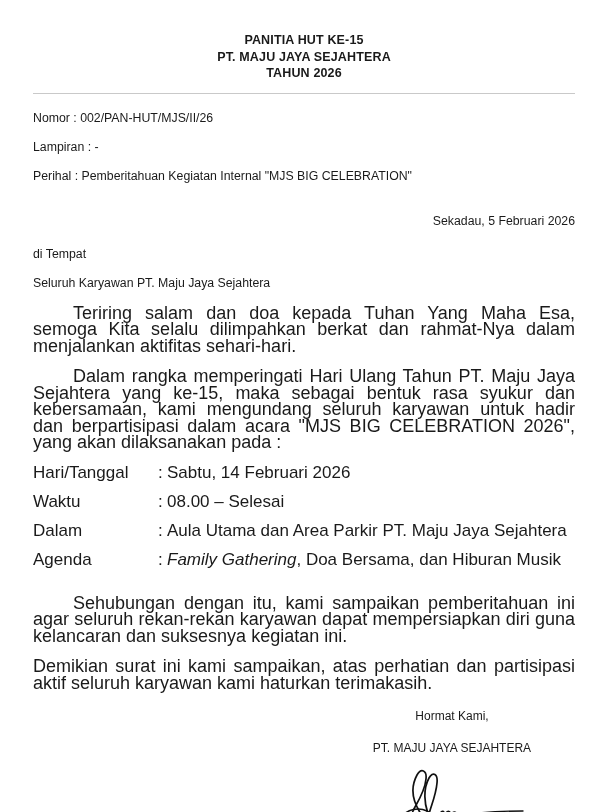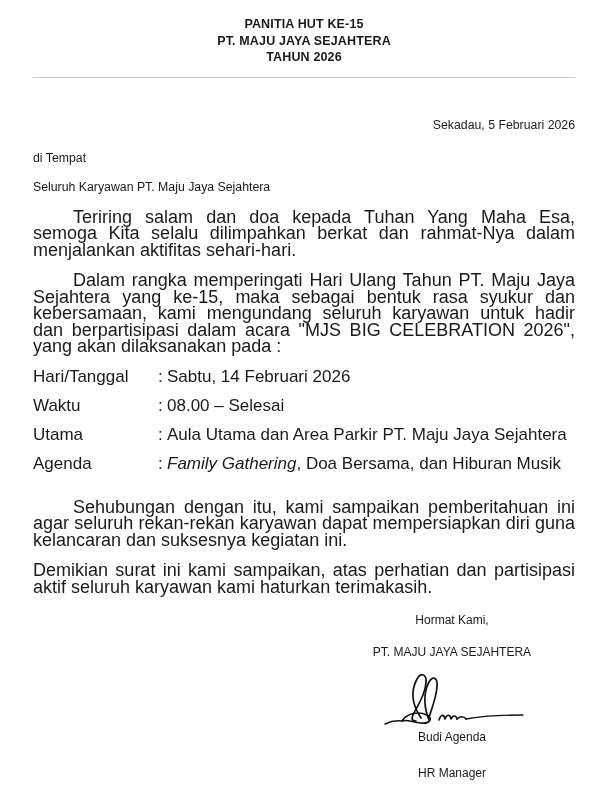--- a/index.html
+++ b/index.html
@@ -13,21 +13,21 @@
     font-family: "Liberation Sans", sans-serif;
     color: #1a1a1a;
     -webkit-font-smoothing: antialiased;
   }
 
   .page {
     position: relative;
     width: 608px;
     height: 812px;
     box-sizing: border-box;
-    padding: 0 33px;
+    padding: 16px 33px;
     overflow: hidden;
   }
 
   
   .letterhead {
     padding-top: 16px;
     text-align: center;
   }
   .letterhead .lh-line {
     font-weight: bold;
@@ -47,21 +47,21 @@
     margin-top: 17px;
   }
   .ref-line {
     font-size: 12.3px;
     line-height: 15px;
     margin-bottom: 14px;
   }
 
   
   .dateline {
-    margin-top: 40px;
+    margin-top: 30px;
     text-align: right;
     font-size: 12.3px;
     line-height: 15px;
   }
 
   
   .recipient {
     margin-top: 18px;
   }
   .recipient .r-line {
@@ -143,20 +143,25 @@
 <div class="page">
 
   <div class="letterhead">
     <div class="lh-line">PANITIA HUT KE-15</div>
     <div class="lh-line">PT. MAJU JAYA SEJAHTERA</div>
     <div class="lh-line">TAHUN 2026</div>
   </div>
 
   <div class="rule"></div>
 
+  <div class="refs">
+    <div class="ref-line">Nomor : 002/PAN-HUT/MJS/II/26</div>
+    <div class="ref-line">Lampiran : -</div>
+    <div class="ref-line">Perihal : Pemberitahuan Kegiatan Internal "MJS BIG CELEBRATION"</div>
+  </div>
 
   <div class="dateline">Sekadau, 5 Februari 2026</div>
 
   <div class="recipient">
     <div class="r-line">di Tempat</div>
     <div class="r-line">Seluruh Karyawan PT. Maju Jaya Sejahtera</div>
   </div>
 
   <div class="para indent">Teriring salam dan doa kepada Tuhan Yang Maha Esa, semoga Kita selalu dilimpahkan berkat dan rahmat-Nya dalam menjalankan aktifitas sehari-hari.</div>
   <div class="para indent">Dalam rangka memperingati Hari Ulang Tahun PT. Maju Jaya Sejahtera yang ke-15, maka sebagai bentuk rasa syukur dan kebersamaan, kami mengundang seluruh karyawan untuk hadir dan berpartisipasi dalam acara "MJS BIG CELEBRATION 2026", yang akan dilaksanakan pada :</div>
@@ -167,21 +172,21 @@
         <td class="label">Hari/Tanggal</td>
         <td class="sep">:</td>
         <td class="value">Sabtu, 14 Februari 2026</td>
       </tr>
       <tr>
         <td class="label">Waktu</td>
         <td class="sep">:</td>
         <td class="value">08.00 – Selesai</td>
       </tr>
       <tr>
-        <td class="label">Utama</td>
+        <td class="label">Dalam</td>
         <td class="sep">:</td>
         <td class="value">Aula Utama dan Area Parkir PT. Maju Jaya Sejahtera</td>
       </tr>
       <tr>
         <td class="label">Agenda</td>
         <td class="sep">:</td>
         <td class="value"><em>Family Gathering</em><span>, Doa Bersama, dan Hiburan Musik</span></td>
       </tr>
     </tbody>
   </table>

